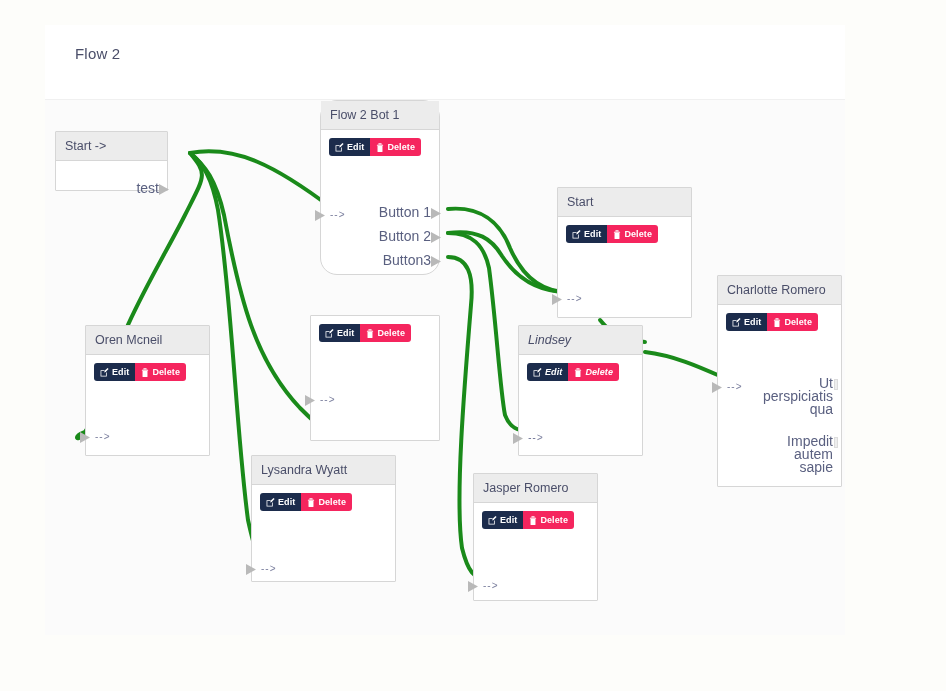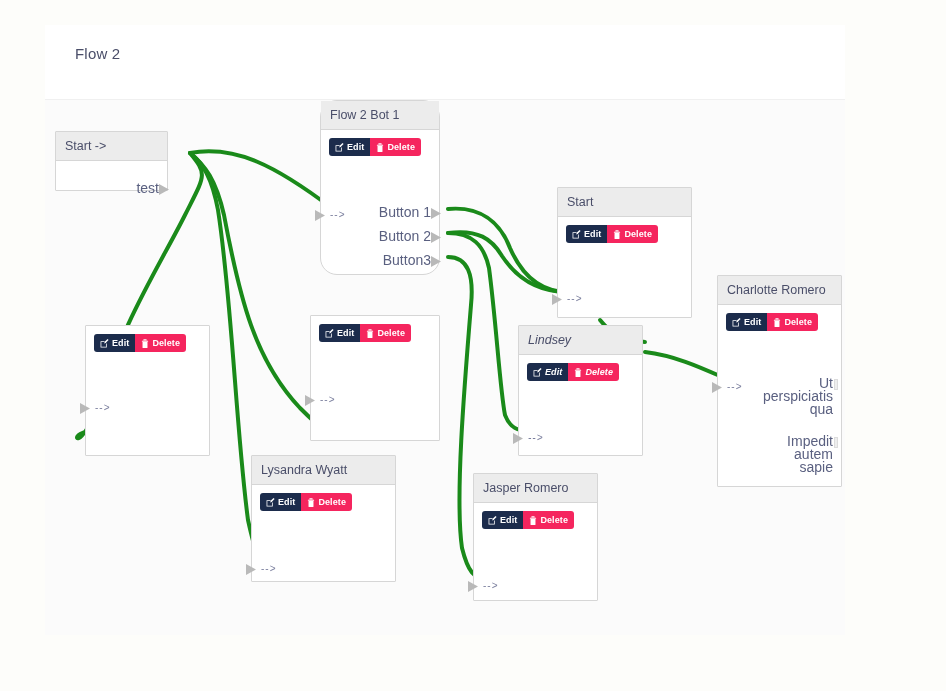--- a/index.html
+++ b/index.html
@@ -213,20 +213,21 @@
               </svg></span></div>
           <div class="port-out" style="top: 100px;"><span>Button 2</span><span class="port-nub"><svg width="11" height="11" viewBox="0 0 11 11">
                 <polygon points="0,0 10,5.5 0,11" fill="#b9b9b9"></polygon>
               </svg></span></div>
           <div class="port-out" style="top: 124px;"><span>Button3</span><span class="port-nub"><svg width="11" height="11" viewBox="0 0 11 11">
                 <polygon points="0,0 10,5.5 0,11" fill="#b9b9b9"></polygon>
               </svg></span></div>
         </div>
       </div>
       <div class="node" style="left: 85px; top: 325px; width: 125px; height: 131px;">
+        <div class="node-header">Oren Mcneil</div>
         <div class="node-body">
           <div class="btn-group">
             <div class="btn btn-edit">
               <svg width="9" height="9" viewBox="0 0 16 16" fill="#fff">
                 <path d="M1 4h7v1.4H2.4v8.2h8.2V8H12v7H1z"></path>
                 <path d="M15.2 1.6 13.4 0 8.3 5.1l-.9 2.7 2.7-.9z"></path>
               </svg>
               <span>Edit</span>
             </div>
             <div class="btn btn-delete">

